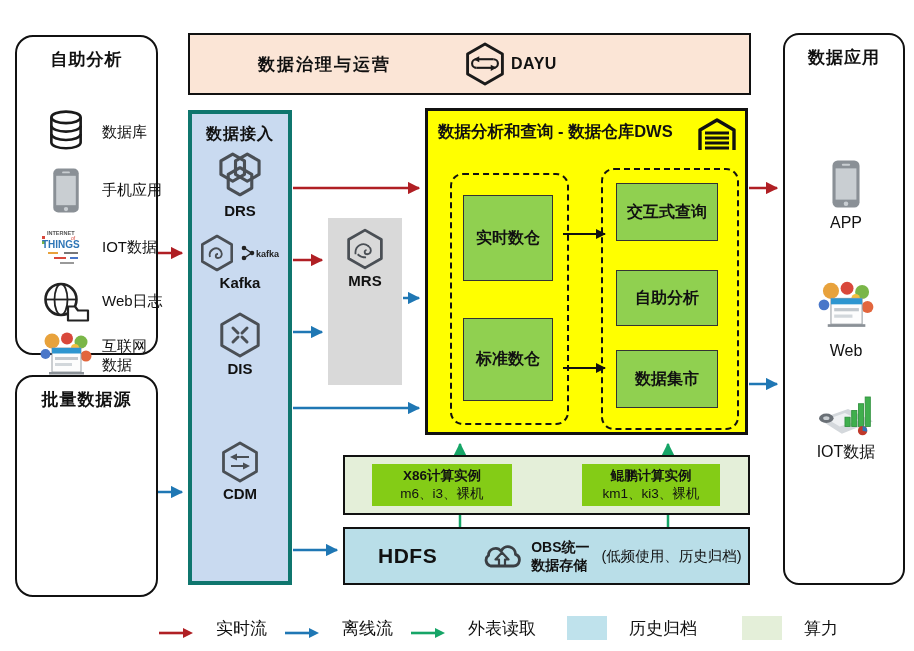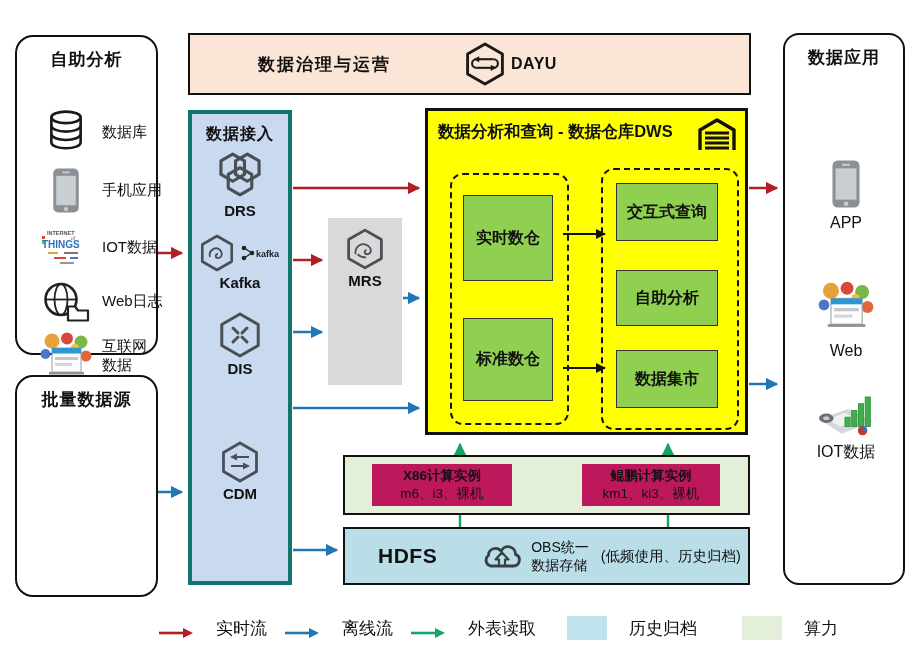--- a/index.html
+++ b/index.html
@@ -31,28 +31,28 @@
   
   .dws{position:absolute;left:425px;top:108px;width:323px;height:327px;background:#FFFF00;
        border:3px solid #111;box-sizing:border-box;}
   .dws-title{position:absolute;left:10px;top:10px;font-weight:bold;font-size:16.5px;}
   .dashed-group{position:absolute;border:2px dashed #111;border-radius:13px;}
   .gnode{position:absolute;background:#90D050;border:1.5px solid #333;box-sizing:border-box;
          display:flex;align-items:center;justify-content:center;font-weight:bold;font-size:16px;}
   
   .compute{position:absolute;left:343px;top:455px;width:407px;height:60px;background:#E4EFD9;
            border:2px solid #111;box-sizing:border-box;}
-  .inst{position:absolute;top:7px;height:42px;background:#be185d;display:flex;flex-direction:column;
+  .inst{position:absolute;top:7px;height:42px;background:#84cc16;display:flex;flex-direction:column;
         align-items:center;justify-content:center;line-height:1.3;}
   .inst-name{font-weight:bold;font-size:13.5px;}
   .inst-specs{font-size:13.5px;}
   .hdfs{position:absolute;left:343px;top:527px;width:407px;height:58px;background:#B9DEE8;
         border:2px solid #111;box-sizing:border-box;display:flex;align-items:center;}
   .hdfs-label{font-weight:bold;font-size:21px;margin-left:33px;letter-spacing:.5px;}
-  .obs-text{font-weight:normal;font-size:14px;line-height:1.3;margin-left:6px;}
+  .obs-text{font-weight:bold;font-size:14px;line-height:1.3;margin-left:6px;}
   .hdfs-note{font-size:14.5px;margin-left:12px;}
   
   .app-item{position:absolute;left:0;width:122px;display:flex;flex-direction:column;align-items:center;gap:5px;}
   .app-label{font-size:16px;}
   
   .legend{position:absolute;left:158px;top:610px;height:36px;display:flex;align-items:center;}
   .legend-item{display:flex;align-items:flex-end;gap:22px;margin-right:17px;}
   .legend-label{font-size:17px;}
   .swatch{width:40px;height:24px;}
 </style>

